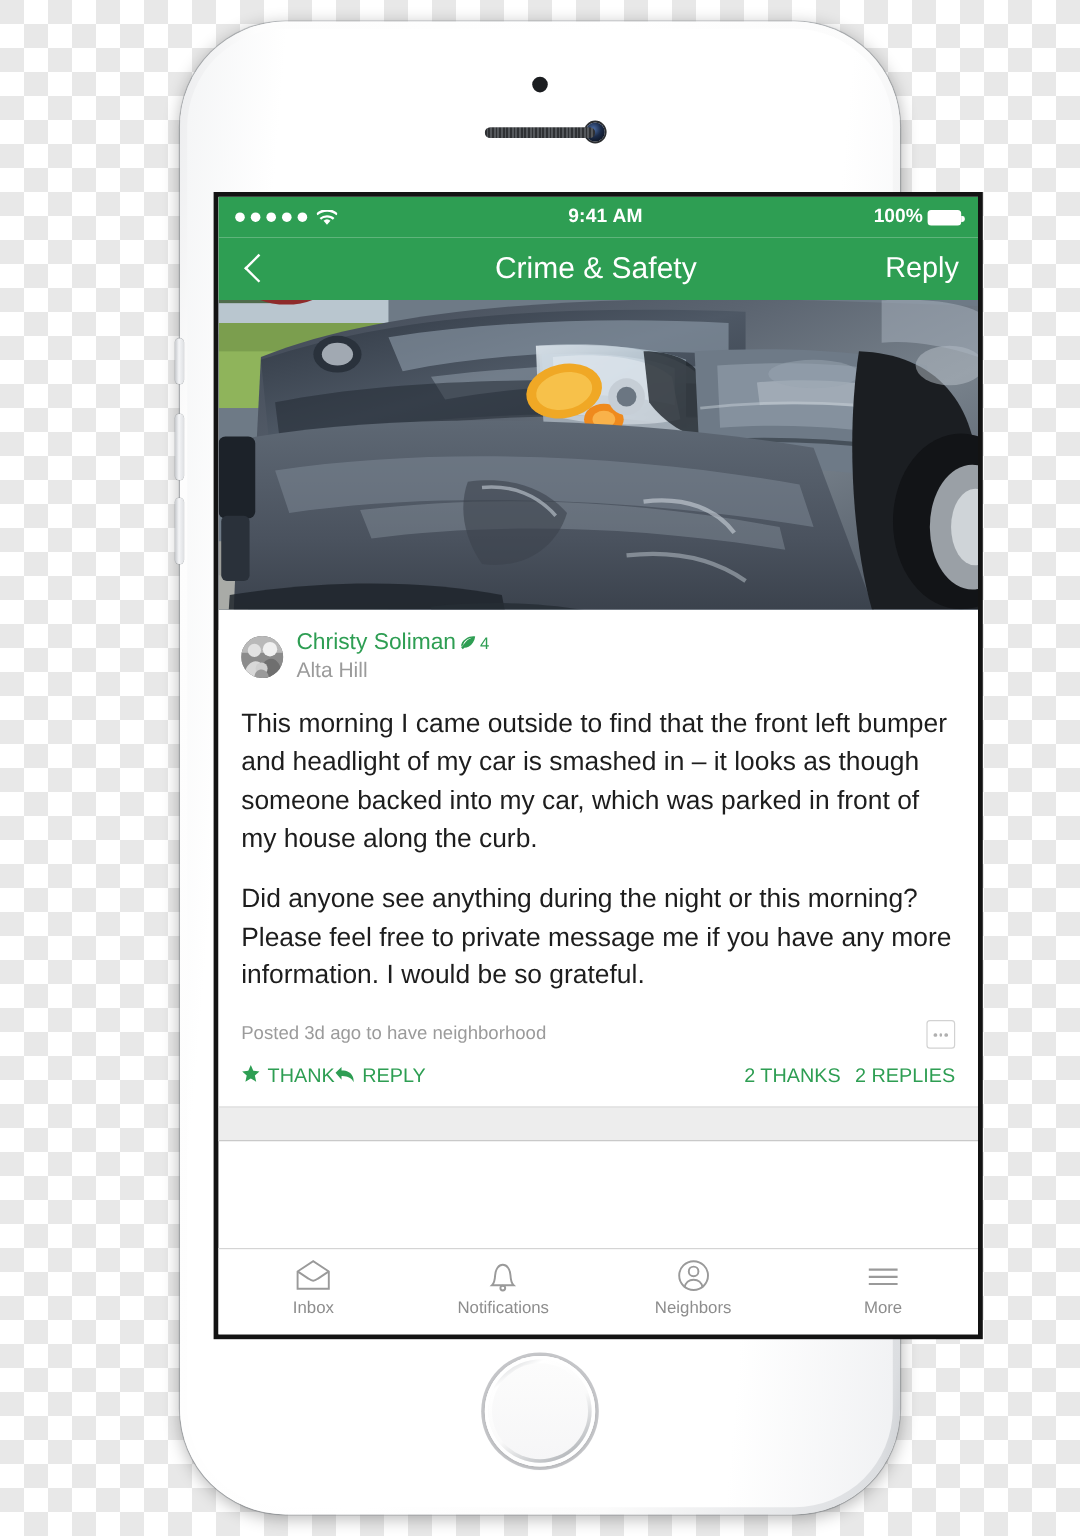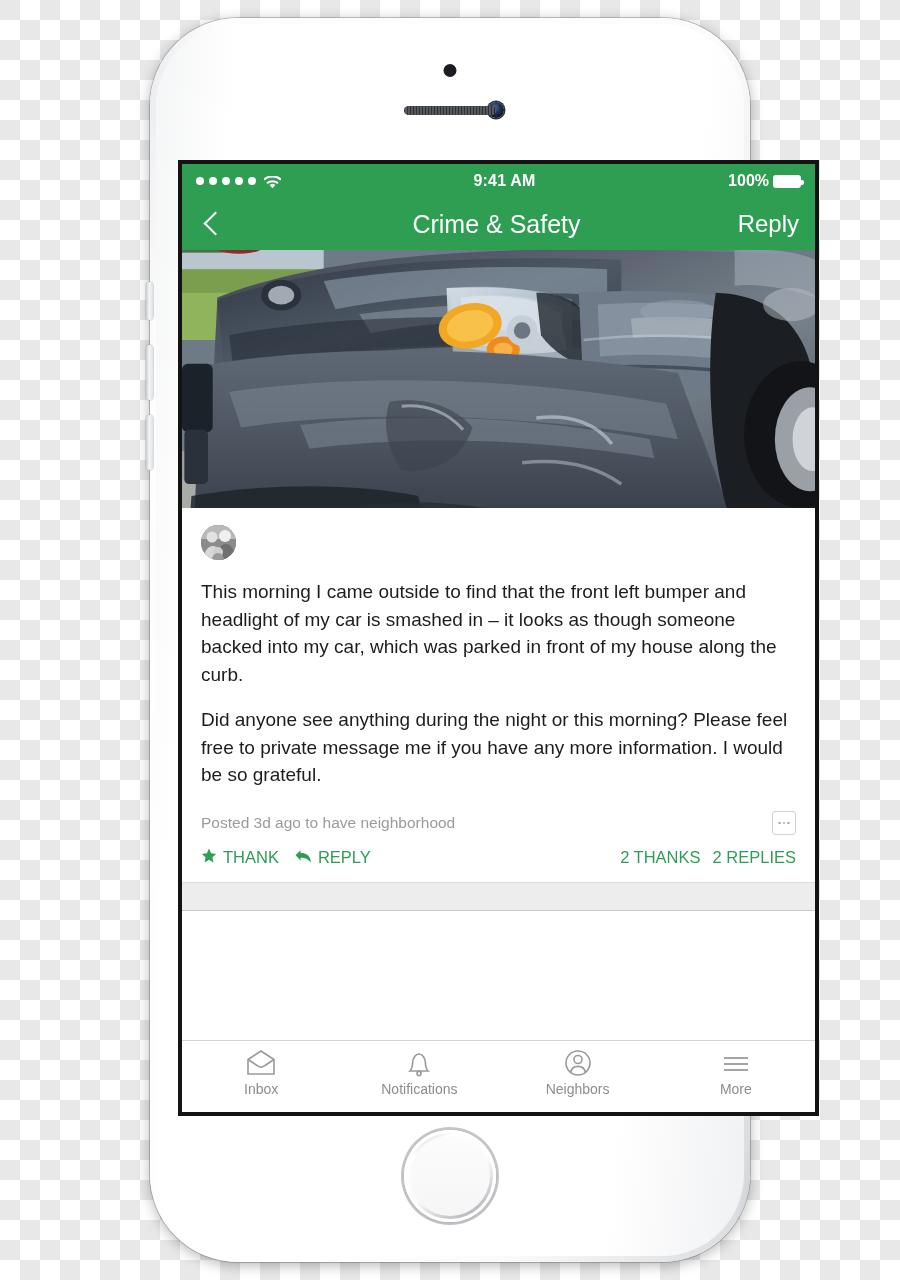--- a/index.html
+++ b/index.html
@@ -95,29 +95,29 @@
   #author-row{display:flex;align-items:center;margin-top:17px;gap:11px;}
   #avatar{width:35px;height:35px;border-radius:50%;overflow:hidden;flex:none;
     background:#8f8f8f;position:relative;}
   #avatar svg{display:block;width:100%;height:100%;}
   .author-lines{display:flex;flex-direction:column;line-height:1.18;}
   #author-name-line{display:flex;align-items:center;gap:3px;}
   #author-name{color:#2e9e53;font-size:19px;}
   .leaf{width:14px;height:14px;display:block;}
   #leaf-count{color:#2e9e53;font-size:14px;}
   #author-hood{color:#9b9b9b;font-size:17.5px;margin-top:1px;}
-  .para{font-size:19px;color:#1d1d1d;line-height:1.45;margin-top:18px;}
+  .para{font-size:22px;color:#1d1d1d;line-height:1.45;margin-top:18px;}
   #posted-row{display:flex;align-items:center;justify-content:space-between;margin-top:22px;}
   #posted-meta{color:#9b9b9b;font-size:15.5px;}
   #more-dots{width:22px;height:22px;border:1px solid #d2d2d2;border-radius:3px;
     display:flex;align-items:center;justify-content:center;gap:2px;cursor:pointer;background:#fff;}
   #more-dots i{width:2.5px;height:2.5px;border-radius:50%;background:#b0b0b0;display:block;}
   #action-row{display:flex;align-items:center;justify-content:space-between;
     margin-top:13px;padding-bottom:14px;}
-  .act-left{display:flex;align-items:flex-end;gap:16px;}
+  .act-left{display:flex;align-items:flex-end;}
   .act{display:flex;align-items:center;gap:6px;color:#2e9e53;font-size:16.5px;cursor:pointer;}
   .act-right{display:flex;gap:12px;color:#2e9e53;font-size:16.5px;}
   .act-right span{cursor:pointer;}
   #grey-strip{height:27px;background:#ededed;border-top:1px solid #dcdcdc;
     border-bottom:1px solid #c9c9c9;}
 
   
   #tabbar{position:absolute;left:0;bottom:0;width:100%;height:72px;background:#fff;
     display:flex;align-items:flex-start;border-top:1px solid #d4d4d4;box-sizing:border-box;}
   .tab{flex:1;display:flex;flex-direction:column;align-items:center;
@@ -276,20 +276,32 @@
           <rect width="35" height="35" fill="#8b8b8b"></rect>
           <rect x="0" y="0" width="35" height="14" fill="#b9b9b9"></rect>
           <circle cx="11" cy="12" r="5.5" fill="#e2e2e2"></circle>
           <circle cx="24" cy="11" r="6" fill="#f0f0f0"></circle>
           <path d="M2 35 C3 25 8 21 12 21 C17 21 20 26 20 35 Z" fill="#d8d8d8"></path>
           <path d="M15 35 C16 24 20 19 25 19 C30 19 34 25 34 35 Z" fill="#6f6f6f"></path>
           <circle cx="17" cy="27" r="5" fill="#cfcfcf"></circle>
           <path d="M11 35 C11 30 14 28 17 28 C20 28 23 31 23 35 Z" fill="#9a9a9a"></path>
         </svg>
       </div>
+      <div class="author-lines">
+        <div id="author-name-line">
+          <span id="author-name">Christy Soliman</span>
+          <span class="leaf">
+            <svg viewBox="0 0 14 14">
+                <path d="M13 1.4C10.6 1 7.7 1.6 5.2 3.2 2.3 5 .9 7.7 1.4 10L3 8.4c.3-1.7 1.5-3.4 3.5-4.6 1.2-.8 2.5-1.2 3.7-1.3-1.7.6-3.5 1.7-5 3.2-1.2 1.2-2 2.4-2.5 3.5l-1.4 1.4L2.7 12l1.2-1.2c1 .1 2.3-.2 3.6-.9 3-1.6 5-4.8 5.5-8.5Z" fill="#2e9e53"></path>
+              </svg>
+          </span>
+          <span id="leaf-count">4</span>
+        </div>
+        <div id="author-hood">Alta Hill</div>
+      </div>
     </div>
 
     <div class="para">This morning I came outside to find that the front left bumper and headlight of my car is smashed in – it looks as though someone backed into my car, which was parked in front of my house along the curb.</div>
     <div class="para">Did anyone see anything during the night or this morning? Please feel free to private message me if you have any more information. I would be so grateful.</div>
 
     <div id="posted-row">
       <span id="posted-meta">Posted 3d ago to have neighborhood</span>
       <span id="more-dots">
           <i></i>
           <i></i>

